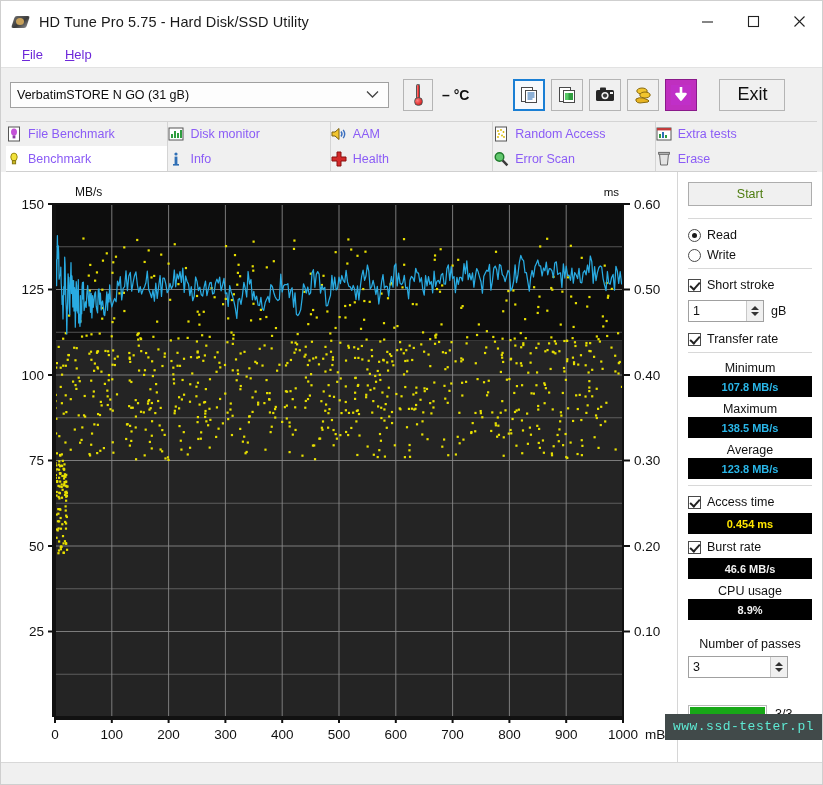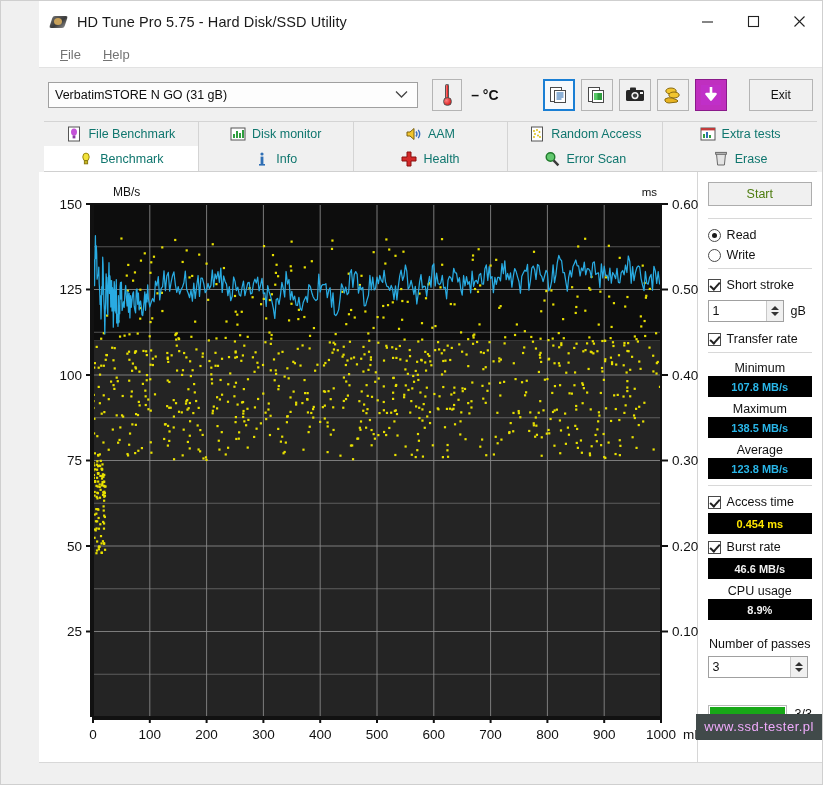--- a/index.html
+++ b/index.html
@@ -10,21 +10,20 @@
     background: #f0f0f0;
     overflow: hidden;
     -webkit-font-smoothing: antialiased;
   }
   .window {
     width: 823px; height: 785px;
     background: #f0f0f0;
     border: 1px solid #cfcfcf;
     display: flex; flex-direction: column;
     position: relative;
-    padding-left: 38px;
   }
   
   .titlebar {
     height: 41px; background: #ffffff;
     display: flex; align-items: center;
     flex: 0 0 auto;
   }
   .title-icon {
     width: 18px; height: 18px; margin-left: 11px; margin-right: 9px;
     position: relative; flex: 0 0 auto;
@@ -48,21 +47,21 @@
   }
   .wc svg { display: block; }
   
   .menubar {
     height: 26px; background: #ffffff;
     display: flex; align-items: center; padding-left: 10px;
     border-bottom: 1px solid #e2e2e2;
     flex: 0 0 auto;
   }
   .menuitem {
-    font-size: 13px; color: #737373; padding: 2px 11px;
+    font-size: 13px; color: #6d28d9; padding: 2px 11px;
   }
   .menuitem u { text-decoration: underline; }
   
   .toolbar {
     height: 53px; background: #f0f0f0;
     display: flex; align-items: center; padding: 0 9px;
     flex: 0 0 auto; position: relative;
   }
   .drive-select {
     width: 379px; height: 26px;
@@ -93,33 +92,33 @@
   .tbtn {
     width: 32px; height: 32px; background: #f0f0f0;
     border: 1px solid #b4b4b4; display: flex; align-items: center; justify-content: center;
     position: relative;
   }
   .tbtn.sel { border: 2px solid #1a7fd4; background: #f6f9fc; }
   .tbtn.plain { border: 1px solid #b4b4b4; }
   .exit-btn {
     margin-left: 22px; width: 66px; height: 32px;
     background: #f0f0f0; border: 1px solid #b4b4b4;
-    font-size: 12px; color: #111;
+    font-size: 18px; color: #111;
     display: flex; align-items: center; justify-content: center;
   }
   
   .tabs-area { flex: 0 0 auto; background: #f0f0f0; padding: 0 5px; }
   .tabrow { display: flex; height: 25px; }
   .tab {
     flex: 1 1 0; min-width: 0;
-    display: flex; align-items: center; justify-content: center;
+    display: flex; align-items: center; 
     gap: 6px;
     background: #f0f0f0;
     border-right: 1px solid #d4d4d4;
-    font-size: 12.5px; color: #0f766e;
+    font-size: 12.5px; color: #8b5cf6;
     position: relative;
   }
   .tabrow.row1 .tab { border-top: 1px solid #d4d4d4; }
   .tab:last-child { border-right: none; }
   .tab.active {
     background: #ffffff;
     border-right: 1px solid #d4d4d4;
   }
   .tabicon { width: 16px; height: 16px; flex: 0 0 auto; position: relative; }
   .tabs-sep { height: 1px; background: #d0d0d0; }
@@ -189,22 +188,22 @@
   .prog {
     width: 79px; height: 17px; background: #fff; border: 1px solid #b9b9b9;
     padding: 1px;
   }
   .prog .fill { height: 100%; background: #18a818; }
   .prog-text { font-size: 12.5px; color: #111; }
   
   .watermark {
     position: absolute; right: 0px; bottom: 22px;
     background: #414a4a;
-    color: #f0abfc;
-    font-family: Liberation Sans, sans-serif;
+    color: #5eead4;
+    font-family: Liberation Mono, monospace;
     font-size: 13px;
     padding: 5px 8px 6px 8px;
     letter-spacing: 0.5px;
   }
   .statusbar {
     height: 22px; background: #f0f0f0; border-top: 1px solid #d8d8d8; flex: 0 0 auto;
   }
 </style>
 </head>
 <body>

